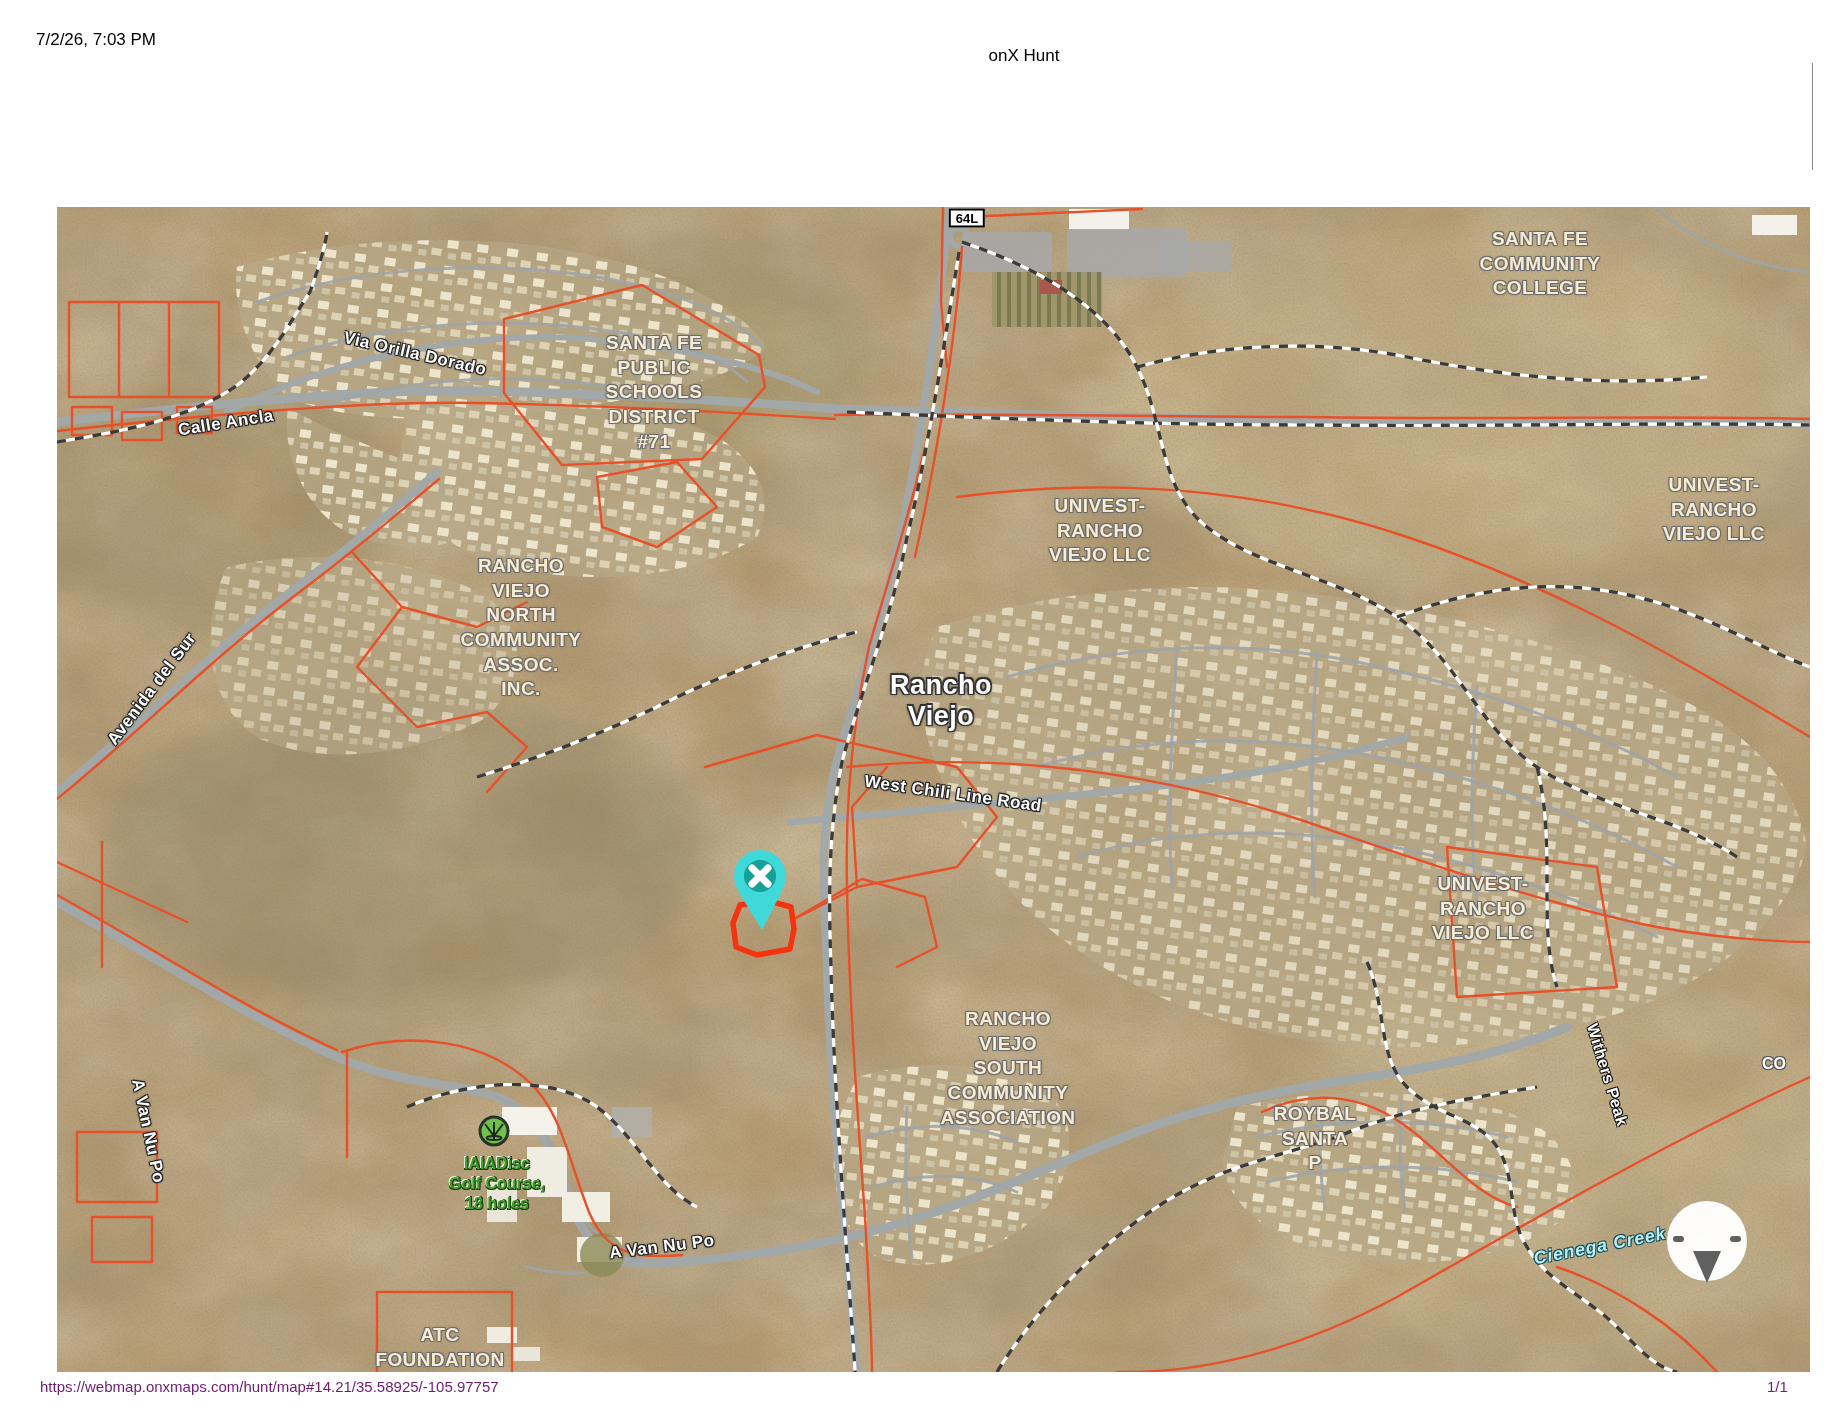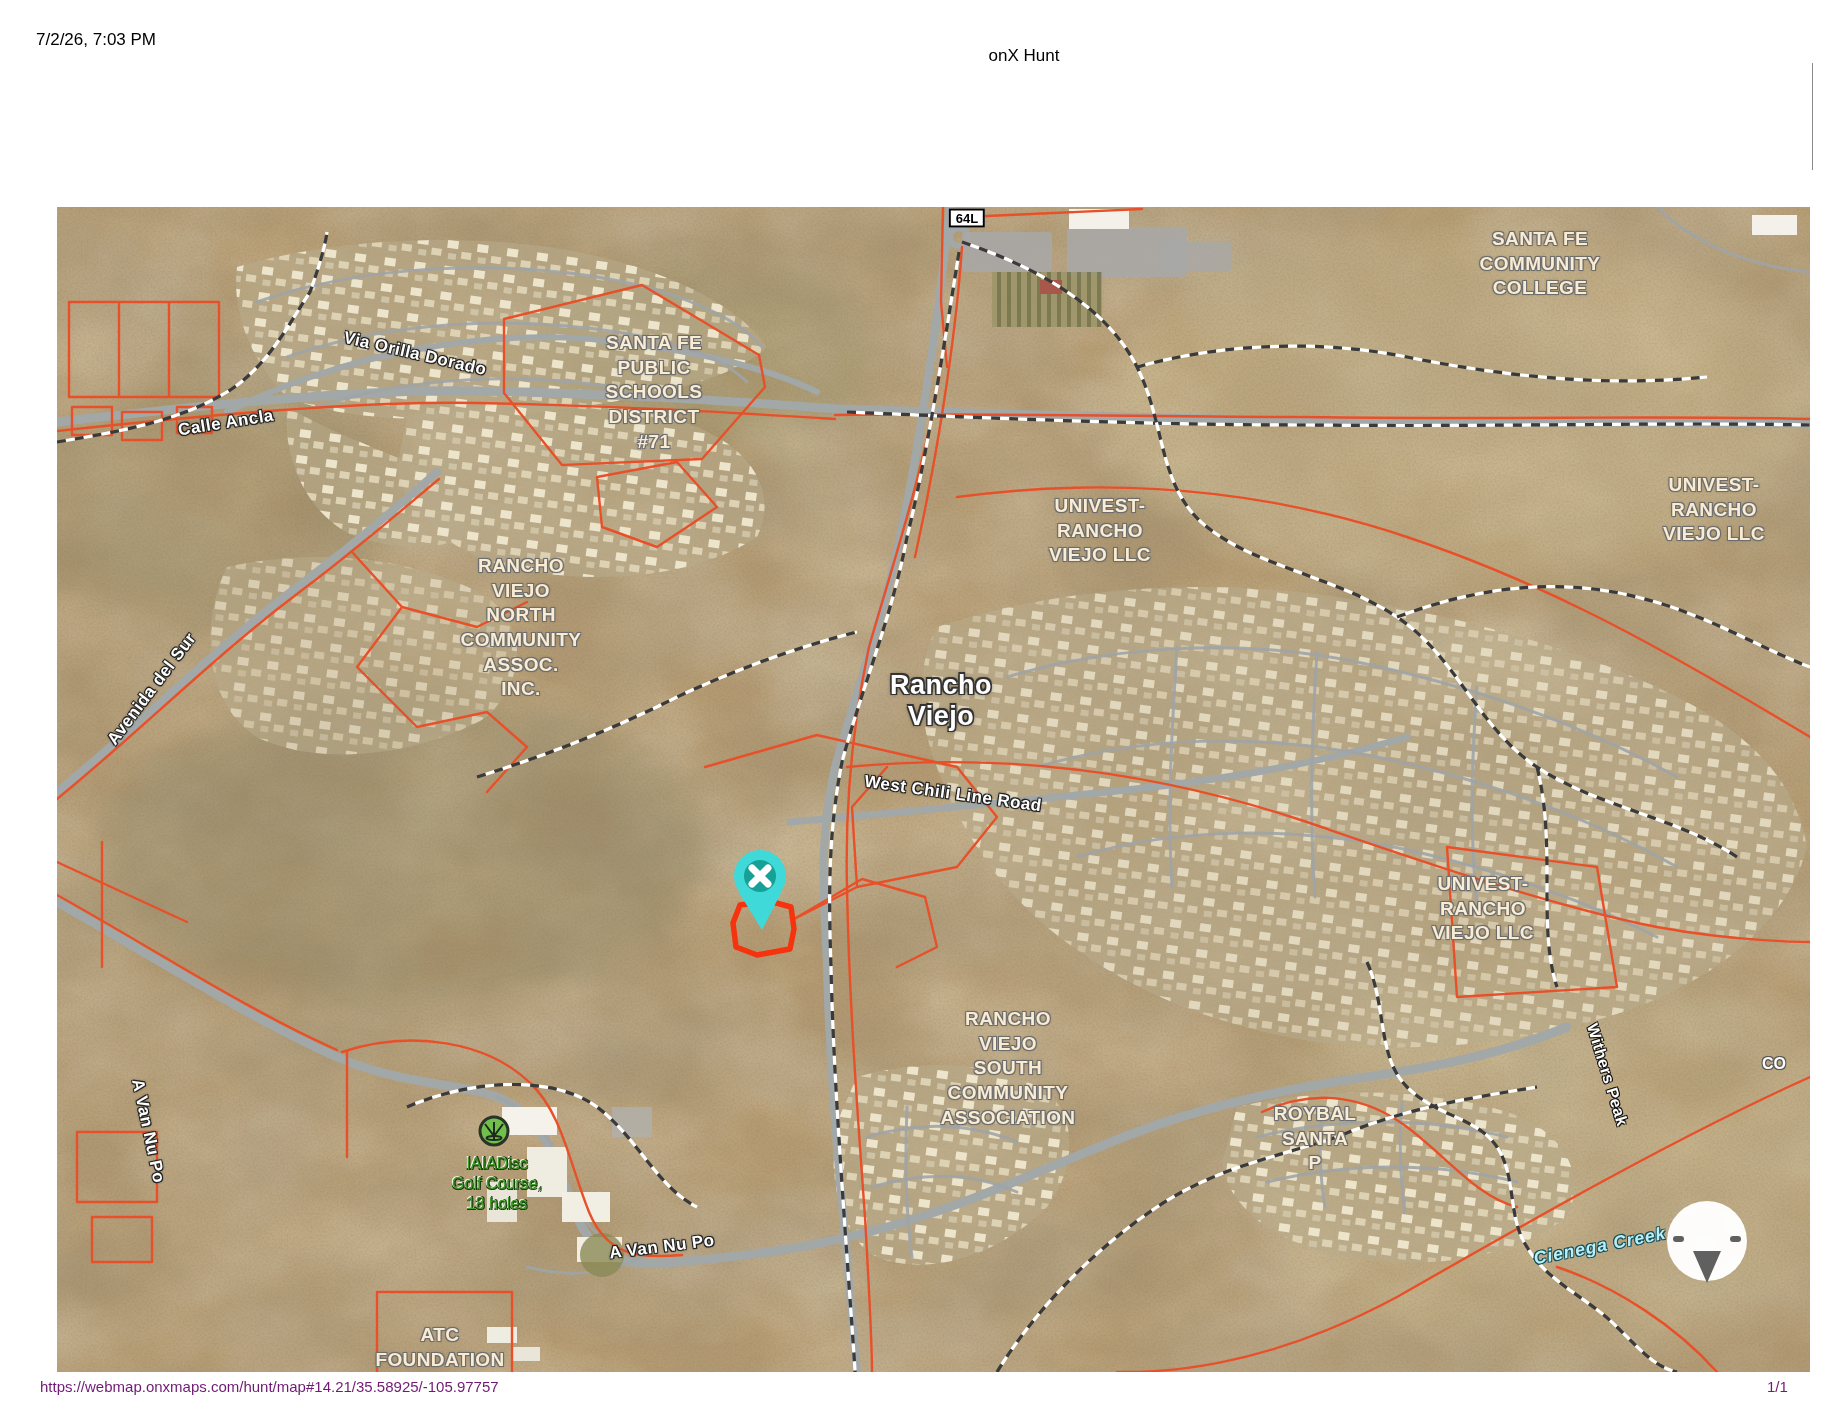--- a/index.html
+++ b/index.html
@@ -27,21 +27,21 @@
   .parcel-label{font-weight:bold;font-size:19px;color:#f8ecd4;letter-spacing:.4px;line-height:1.3;
     text-shadow:1px 1px 0 #6d6d6d,-1px -1px 0 #6d6d6d,1px -1px 0 #6d6d6d,-1px 1px 0 #6d6d6d,0 0 3px #5a5a5a;}
   .road-label{font-weight:bold;font-size:17px;color:#fff;letter-spacing:.5px;
     text-shadow:1px 1px 0 #222,-1px -1px 0 #222,1px -1px 0 #222,-1px 1px 0 #222,0 0 3px #000;}
   .place-label{font-weight:bold;font-size:27px;color:#fff;line-height:1.15;letter-spacing:.5px;
     text-shadow:1.5px 1.5px 0 #333,-1.5px -1.5px 0 #333,1.5px -1.5px 0 #333,-1.5px 1.5px 0 #333,0 0 4px #222;}
   .peak-label{font-weight:bold;font-size:16px;color:#fff;letter-spacing:.5px;
     text-shadow:1px 1px 0 #111,-1px -1px 0 #111,1px -1px 0 #111,-1px 1px 0 #111;}
   .creek-label{font-weight:bold;font-style:italic;font-size:17.5px;color:#bceef5;letter-spacing:1px;
     text-shadow:1px 1px 0 #14505c,-1px -1px 0 #14505c,1px -1px 0 #14505c,-1px 1px 0 #14505c;}
-  .golf-label{font-weight:normal;font-size:16px;color:#3e9e27;line-height:1.25;
+  .golf-label{font-weight:bold;font-size:16px;color:#3e9e27;line-height:1.25;
     text-shadow:1px 1px 0 #1c3a0e,-1px -1px 0 #eef3e2,1px -1px 0 #1c3a0e,-1px 1px 0 #1c3a0e;}
   .route-badge{position:absolute;transform:translate(-50%,-50%);background:#fff;border:2px solid #000;
     color:#000;font-weight:bold;font-size:13px;padding:0 5px;line-height:15px;}
   .co-label{font-weight:bold;font-size:16px;color:#fff;
     text-shadow:1px 1px 0 #555,-1px -1px 0 #555,1px -1px 0 #555,-1px 1px 0 #555;}
 
   .artifact-line{position:absolute;background:#8a8a8a;}
 </style>
 </head>
 <body>

